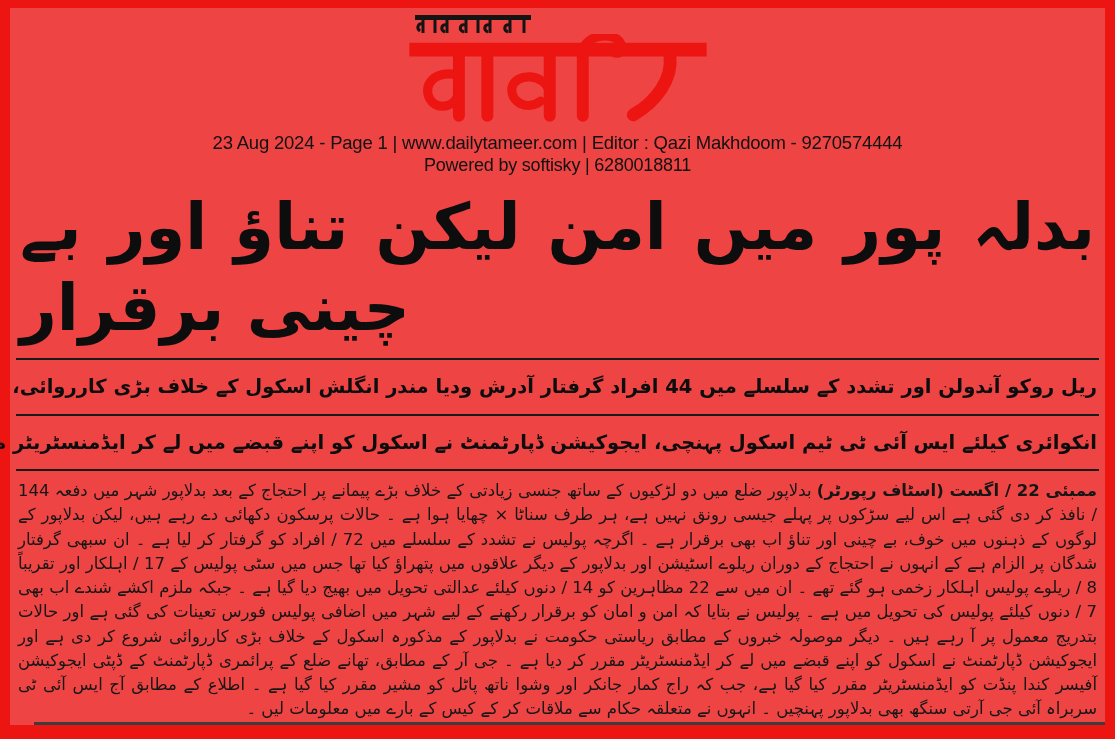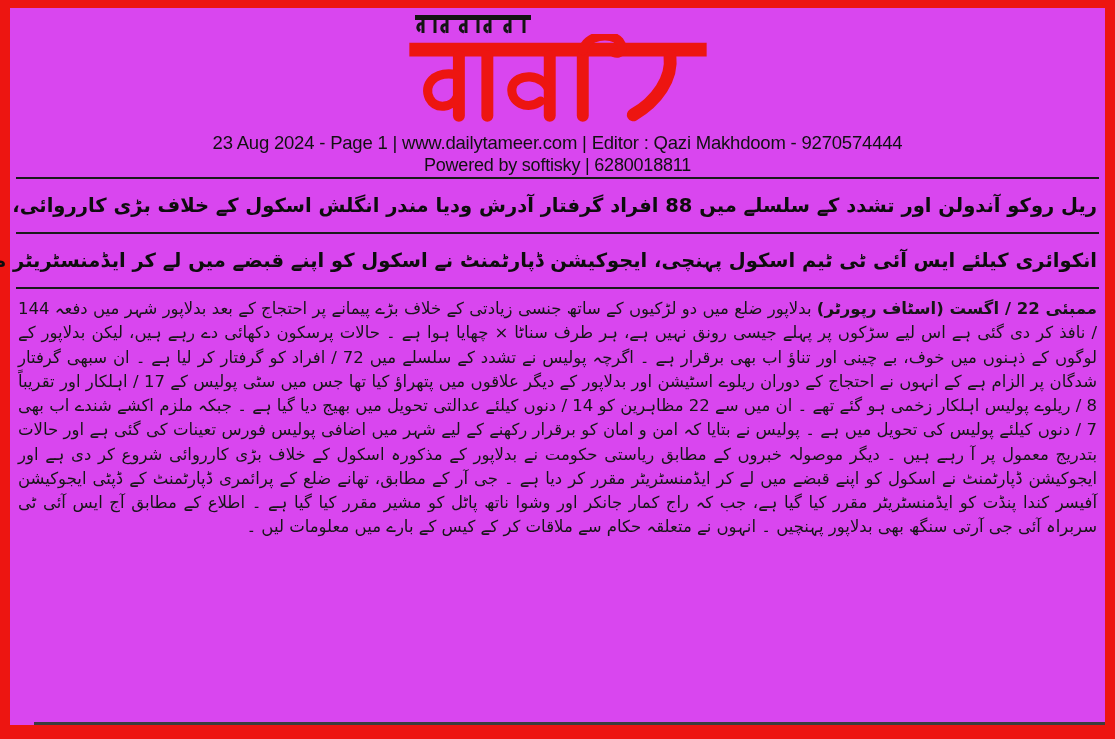--- a/index.html
+++ b/index.html
@@ -1,17 +1,17 @@
 <!DOCTYPE html>
 <html><head>
 <meta charset="utf-8">
 <style>
   html,body{margin:0;padding:0;background:#e9e9e9;}
   .page{
-    position:relative;width:1115px;height:739px;background:#d946ef;
+    position:relative;width:1115px;height:739px;background:#ef4444;
     overflow:hidden;font-family:"Liberation Sans",sans-serif;color:#111;
     box-sizing:border-box;
   }
   
   .frame-top{position:absolute;top:0;left:0;width:100%;height:8px;background:#ed1511;}
   .frame-left{position:absolute;top:0;left:0;width:10px;height:100%;background:#ed1511;}
   .frame-right{position:absolute;top:0;right:0;width:10px;height:100%;background:#ed1511;}
   .frame-bottom{position:absolute;bottom:0;left:0;width:100%;height:14px;background:#ed1511;}
   .frame-bottom-line{position:absolute;bottom:14px;left:34px;right:10px;height:3px;background:#3c3c3c;}
 
@@ -104,23 +104,24 @@
         
       </div>
 
       <div class="info-lines">
         <div class="info-line-1">23 Aug 2024 - Page 1 | www.dailytameer.com | Editor : Qazi Makhdoom - 9270574444</div>
         <div class="info-line-2">Powered by softisky | 6280018811</div>
       </div>
     </div>
 
     <div>
+      <div class="headline">بدلہ پور میں امن لیکن تناؤ اور بے چینی برقرار</div>
 
       <div class="rule"></div>
-      <div class="subhead">ریل روکو آندولن اور تشدد کے سلسلے میں 88 افراد گرفتار آدرش ودیا مندر انگلش اسکول کے خلاف بڑی کارروائی،</div>
+      <div class="subhead">ریل روکو آندولن اور تشدد کے سلسلے میں 44 افراد گرفتار آدرش ودیا مندر انگلش اسکول کے خلاف بڑی کارروائی،</div>
 
       <div class="rule"></div>
       <div class="subhead">انکوائری کیلئے ایس آئی ٹی ٹیم اسکول پہنچی، ایجوکیشن ڈپارٹمنٹ نے اسکول کو اپنے قبضے میں لے کر ایڈمنسٹریٹر مقرر کر دیا</div>
 
       <div class="rule"></div>
       <p class="body-text"><span class="dateline">ممبئی 22 / اگست (اسٹاف رپورٹر)</span> <span>بدلاپور ضلع میں دو لڑکیوں کے ساتھ جنسی زیادتی کے خلاف بڑے پیمانے پر احتجاج کے بعد بدلاپور شہر میں دفعہ 144 / نافذ کر دی گئی ہے اس لیے سڑکوں پر پہلے جیسی رونق نہیں ہے، ہر طرف سناٹا × چھایا ہوا ہے ۔ حالات پرسکون دکھائی دے رہے ہیں، لیکن بدلاپور کے لوگوں کے ذہنوں میں خوف، بے چینی اور تناؤ اب بھی برقرار ہے ۔ اگرچہ پولیس نے تشدد کے سلسلے میں 72 / افراد کو گرفتار کر لیا ہے ۔ ان سبھی گرفتار شدگان پر الزام ہے کے انہوں نے احتجاج کے دوران ریلوے اسٹیشن اور بدلاپور کے دیگر علاقوں میں پتھراؤ کیا تھا جس میں سٹی پولیس کے 17 / اہلکار اور تقریباً 8 / ریلوے پولیس اہلکار زخمی ہو گئے تھے ۔ ان میں سے 22 مظاہرین کو 14 / دنوں کیلئے عدالتی تحویل میں بھیج دیا گیا ہے ۔ جبکہ ملزم اکشے شندے اب بھی 7 / دنوں کیلئے پولیس کی تحویل میں ہے ۔ پولیس نے بتایا کہ امن و امان کو برقرار رکھنے کے لیے شہر میں اضافی پولیس فورس تعینات کی گئی ہے اور حالات بتدریج معمول پر آ رہے ہیں ۔ دیگر موصولہ خبروں کے مطابق ریاستی حکومت نے بدلاپور کے مذکورہ اسکول کے خلاف بڑی کارروائی شروع کر دی ہے اور ایجوکیشن ڈپارٹمنٹ نے اسکول کو اپنے قبضے میں لے کر ایڈمنسٹریٹر مقرر کر دیا ہے ۔ جی آر کے مطابق، تھانے ضلع کے پرائمری ڈپارٹمنٹ کے ڈپٹی ایجوکیشن آفیسر کندا پنڈت کو ایڈمنسٹریٹر مقرر کیا گیا ہے، جب کہ راج کمار جانکر اور وشوا ناتھ پاٹل کو مشیر مقرر کیا گیا ہے ۔ اطلاع کے مطابق آج ایس آئی ٹی سربراہ آئی جی آرتی سنگھ بھی بدلاپور پہنچیں ۔ انہوں نے متعلقہ حکام سے ملاقات کر کے کیس کے بارے میں معلومات لیں ۔</span></p>
     </div>
 
   </div>
 </div>

